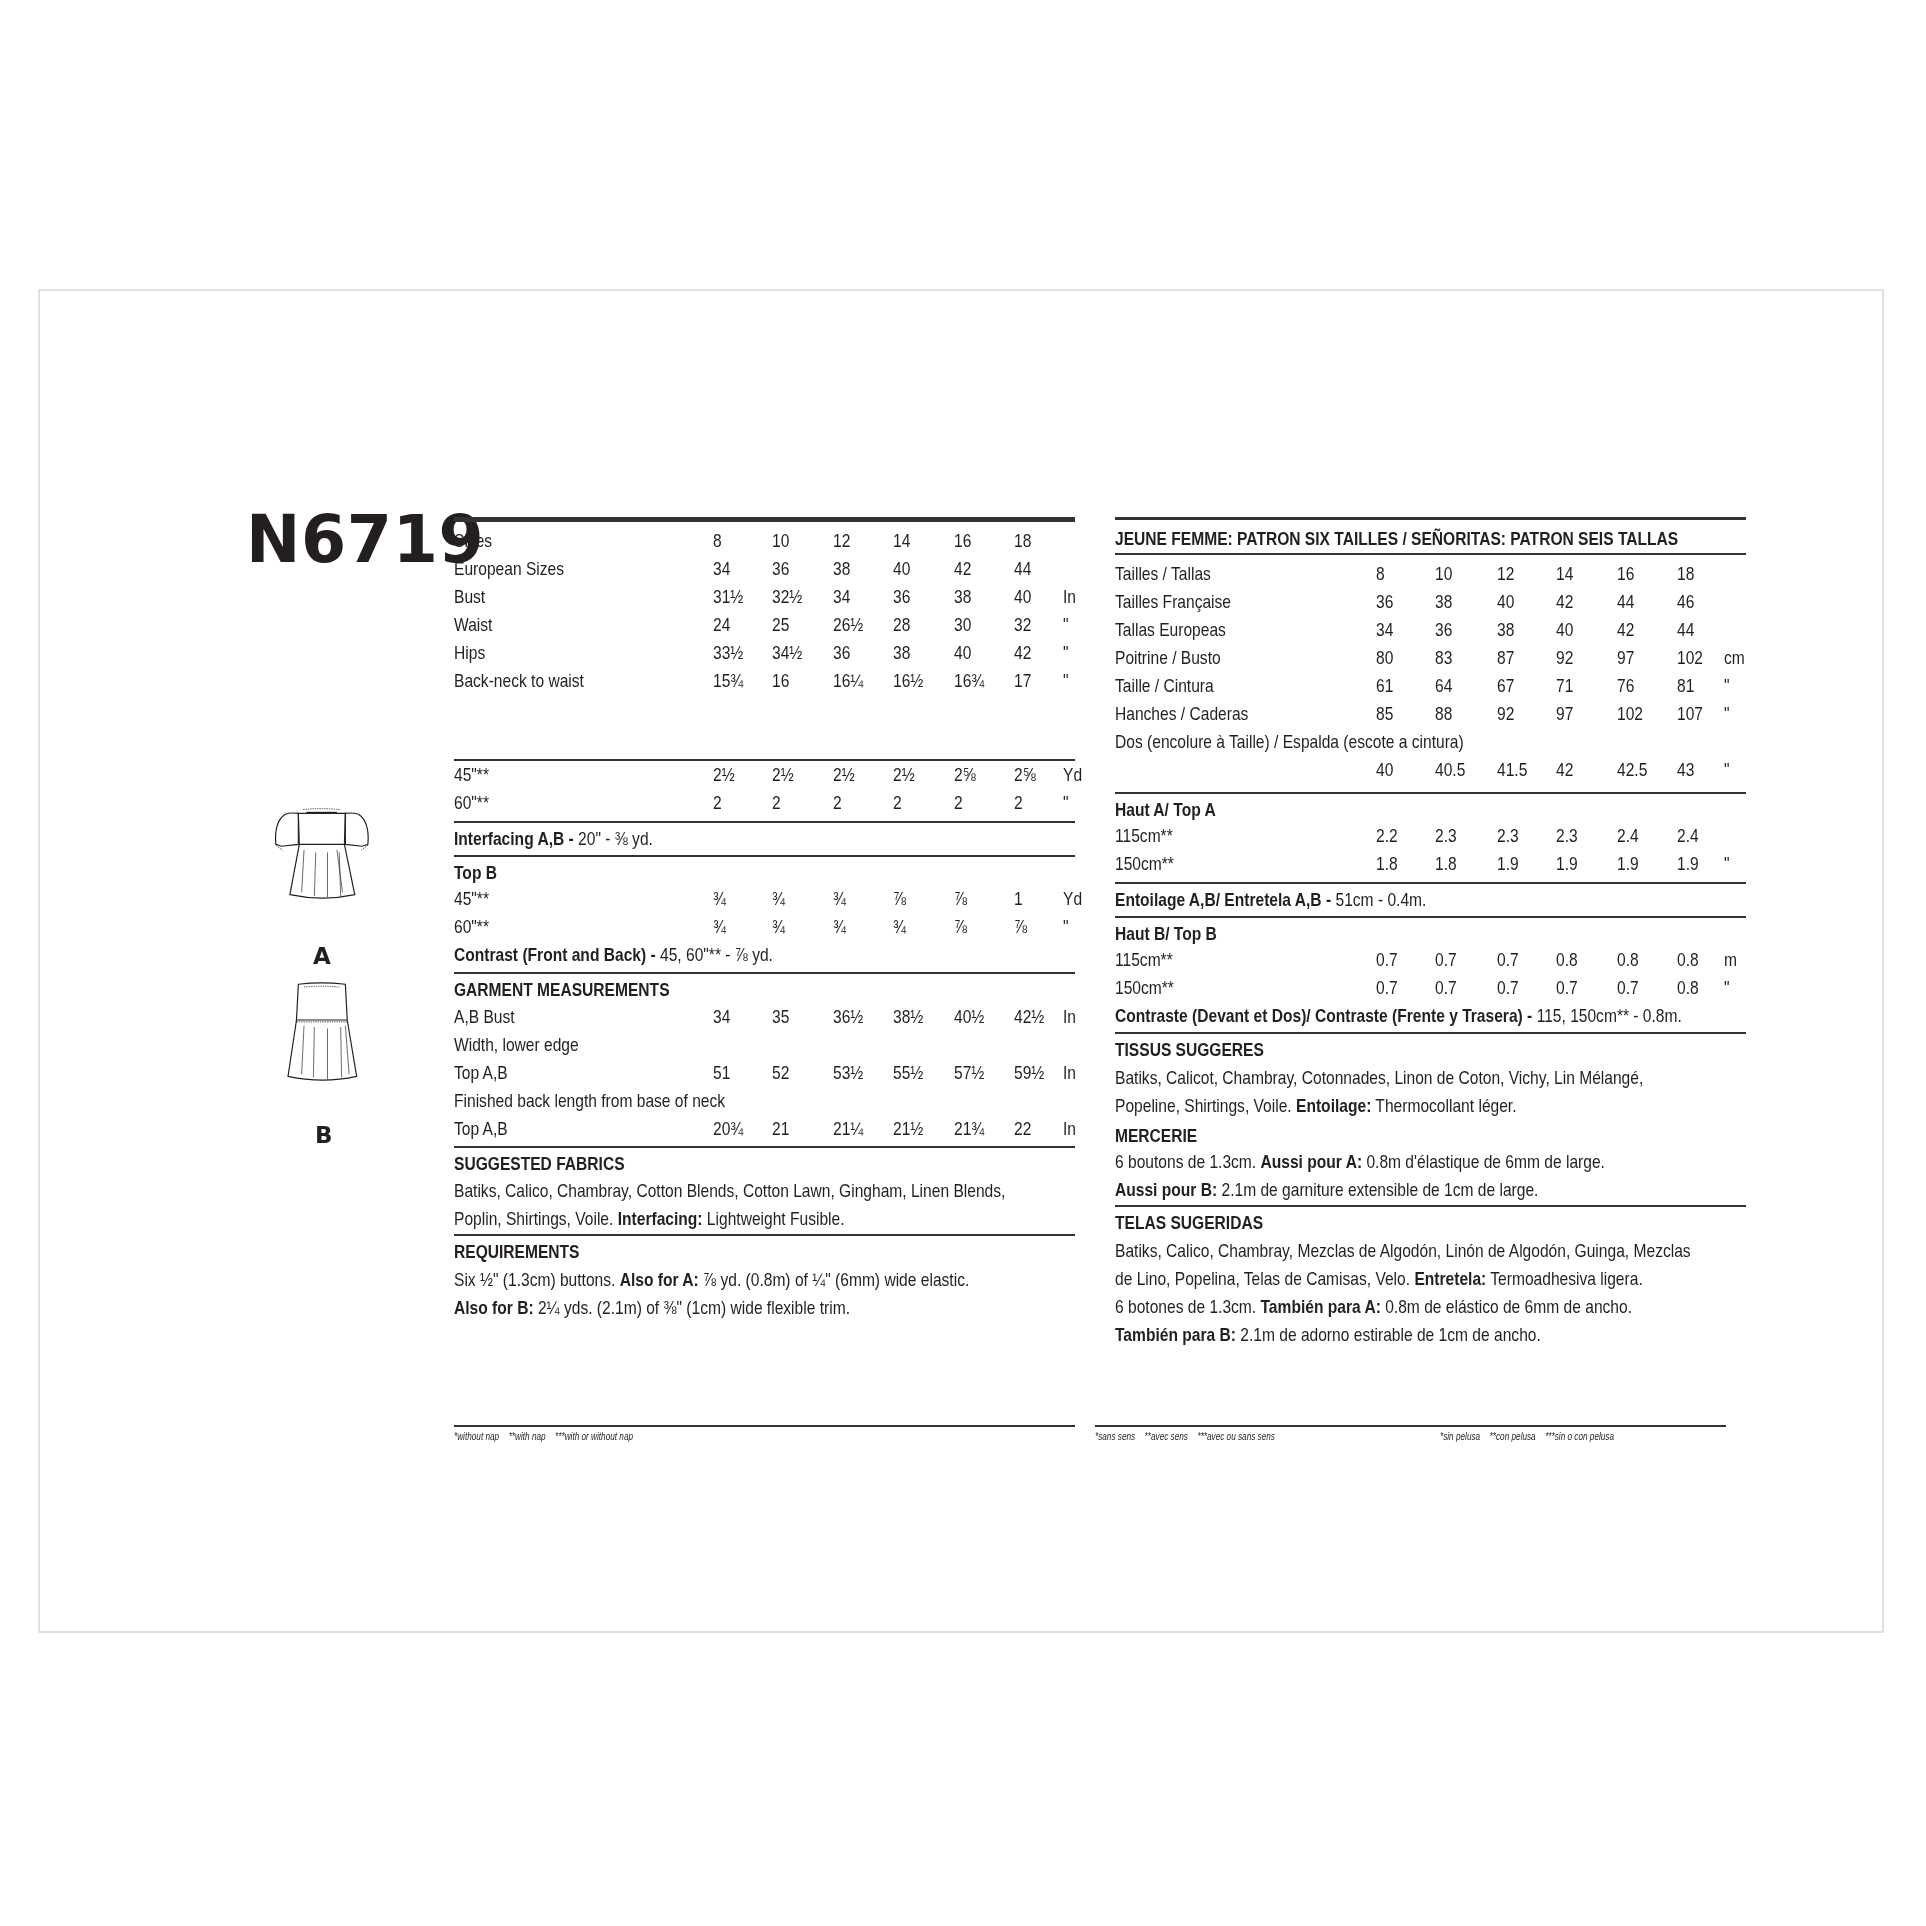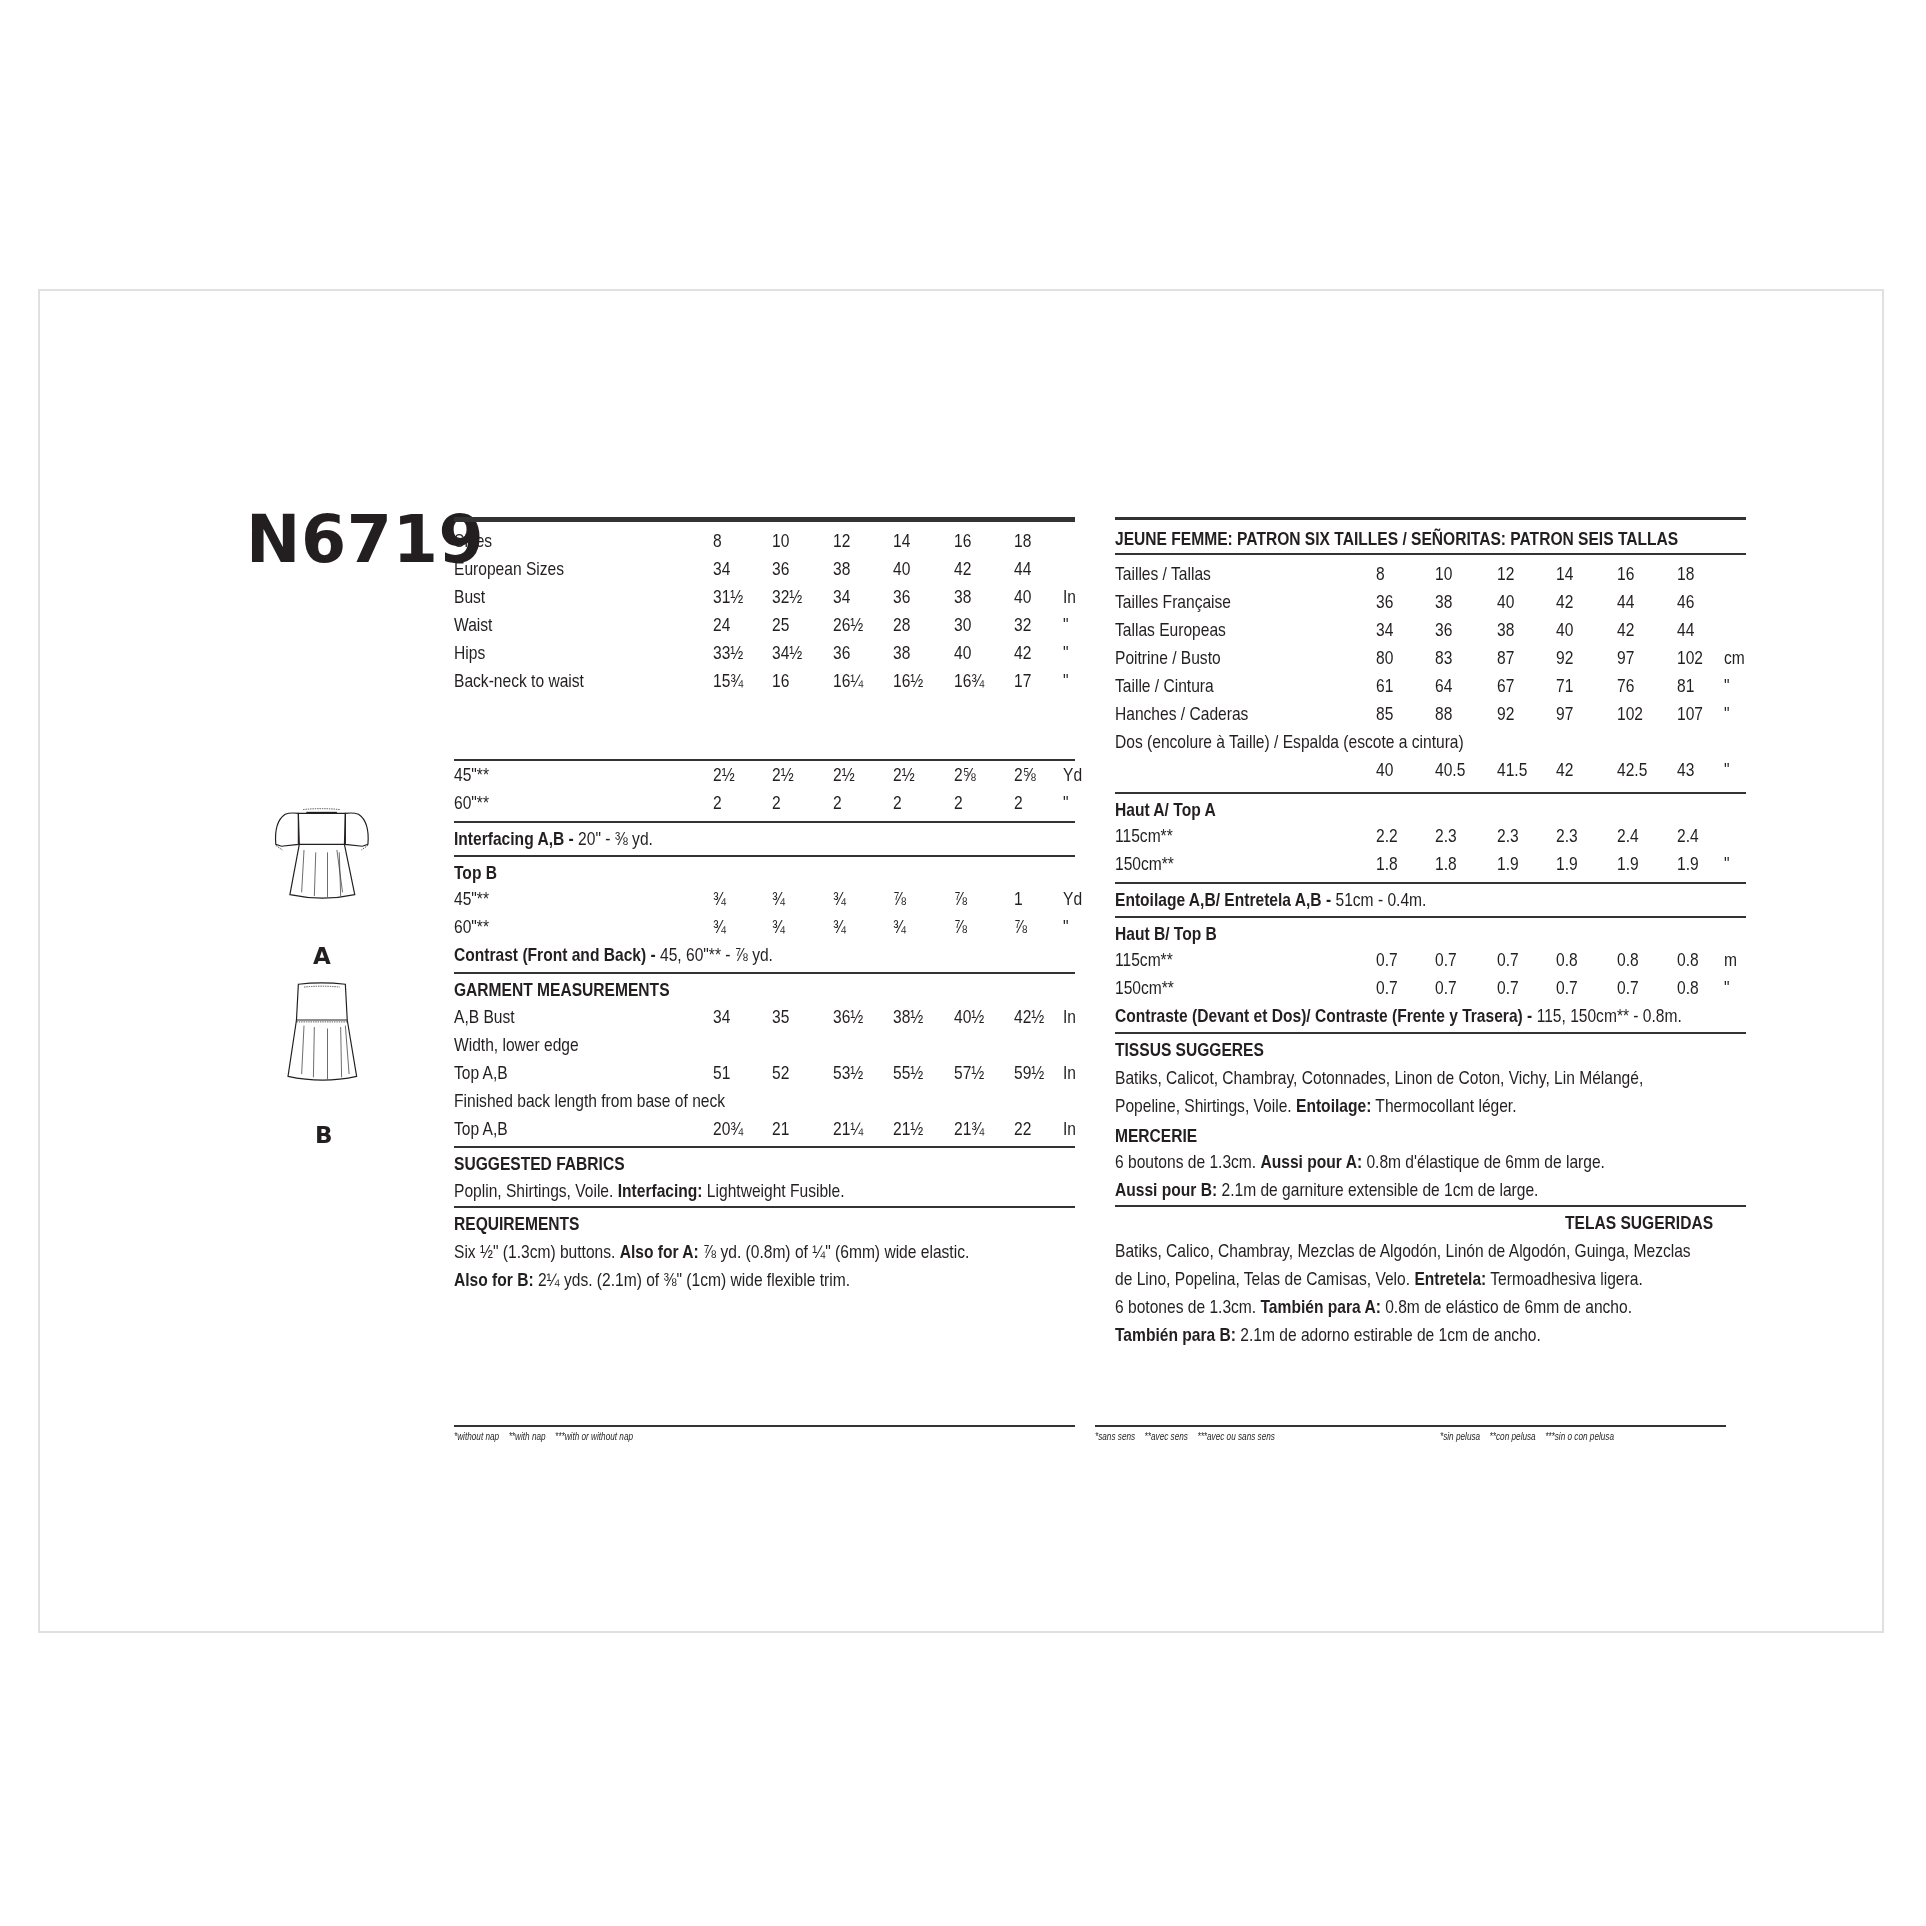--- a/index.html
+++ b/index.html
@@ -227,20 +227,21 @@
         <span class="v c2 cond">21¼</span>
         <span class="v c3 cond">21½</span>
         <span class="v c4 cond">21¾</span>
         <span class="v c5 cond">22</span>
         <span class="v cu cond">In</span>
       </div>
   </div>
   <div class="rule" style="margin-top:2.6px"></div>
 
   <div class="h" style="height:29.5px;line-height:32px;"><span class="cond">SUGGESTED FABRICS</span></div>
+  <div class="para"><span class="cond">Batiks, Calico, Chambray, Cotton Blends, Cotton Lawn, Gingham, Linen Blends,</span></div>
   <div class="para"><span class="cond"><span>Poplin, Shirtings, Voile. </span><b>Interfacing:</b><span> Lightweight Fusible.</span></span></div>
   <div class="rule" style="margin-top:1.3px"></div>
 
   <div class="h" style="height:29.5px;line-height:32px;"><span class="cond">REQUIREMENTS</span></div>
   <div class="para"><span class="cond"><span>Six ½" (1.3cm) buttons. </span><b>Also for A:</b><span> ⅞ yd. (0.8m) of ¼" (6mm) wide elastic.</span></span></div>
   <div class="para"><span class="cond"><b>Also for B:</b><span> 2¼ yds. (2.1m) of ⅜" (1cm) wide flexible trim.</span></span></div>
 </div>
 
 <div style="position:absolute; left:454px; top:1425px; width:621px;">
   <div class="rule"></div>
@@ -379,21 +380,21 @@
   <div class="rule" style="margin-top:2.6px"></div>
 
   <div class="h" style="height:29.5px;line-height:32px;"><span class="cond">TISSUS SUGGERES</span></div>
   <div class="para"><span class="cond">Batiks, Calicot, Chambray, Cotonnades, Linon de Coton, Vichy, Lin Mélangé,</span></div>
   <div class="para"><span class="cond"><span>Popeline, Shirtings, Voile.  </span><b>Entoilage:</b><span> Thermocollant léger.</span></span></div>
   <div class="h" style="height:28px;line-height:31px;"><span class="cond">MERCERIE</span></div>
   <div class="para"><span class="cond"><span>6 boutons de 1.3cm. </span><b>Aussi pour A:</b><span> 0.8m d'élastique de 6mm de large.</span></span></div>
   <div class="para"><span class="cond"><b>Aussi pour B:</b><span> 2.1m de garniture extensible de 1cm de large.</span></span></div>
   <div class="rule" style="margin-top:1.3px"></div>
 
-  <div class="h" style="height:29.5px;line-height:32px;text-align:right;"><span class="cond">TELAS SUGERIDAS</span></div>
+  <div class="h" style="height:29.5px;line-height:32px;"><span class="cond">TELAS SUGERIDAS</span></div>
   <div class="para"><span class="cond">Batiks, Calico, Chambray, Mezclas de Algodón, Linón de Algodón, Guinga, Mezclas</span></div>
   <div class="para"><span class="cond"><span>de Lino, Popelina, Telas de Camisas, Velo. </span><b>Entretela:</b><span> Termoadhesiva ligera.</span></span></div>
   <div class="para"><span class="cond"><span>6 botones de 1.3cm. </span><b>También para A:</b><span> 0.8m de elástico de 6mm de ancho.</span></span></div>
   <div class="para"><span class="cond"><b>También para B:</b><span> 2.1m de adorno estirable de 1cm de ancho.</span></span></div>
 </div>
 
 <div style="position:absolute; left:1095px; top:1425px; width:631px;">
   <div class="rule"></div>
   <div class="foot" style="position:relative; height:19px;">
     <span class="cond" style="position:absolute; left:0;"><span>*sans sens</span><span>**avec sens</span><span>***avec ou sans sens</span></span>

